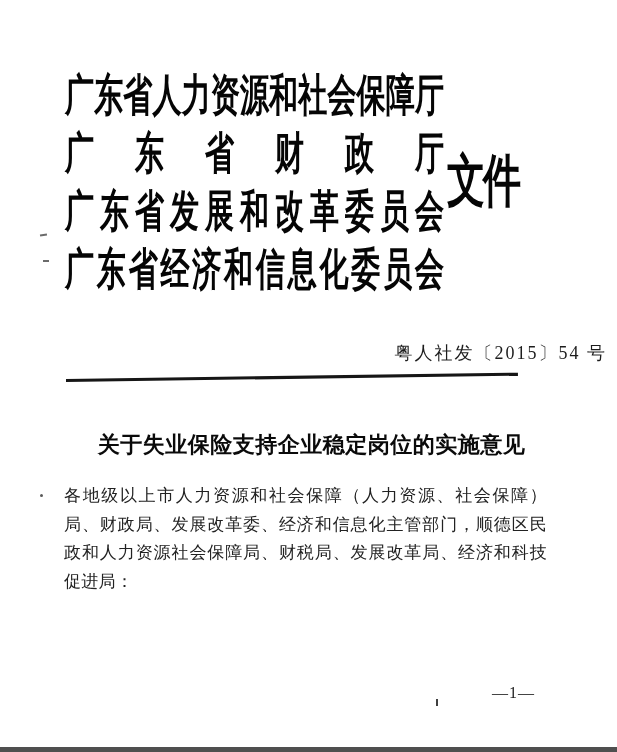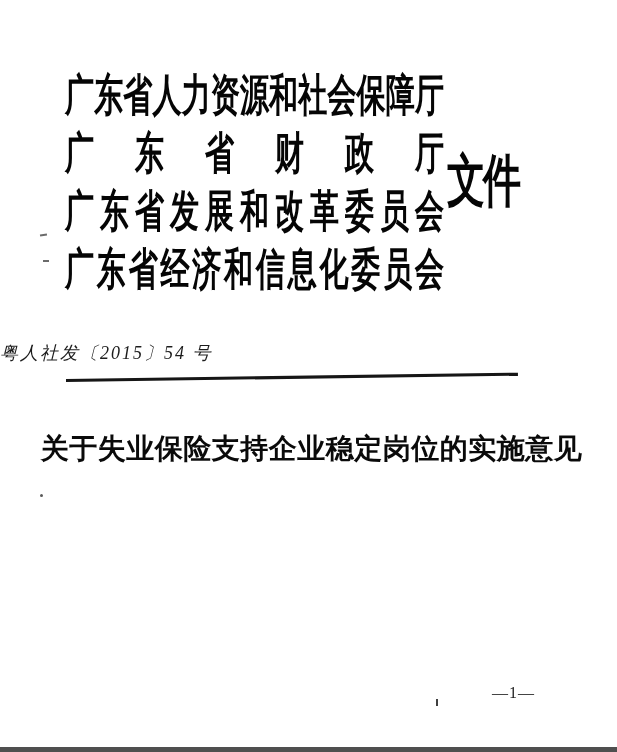--- a/index.html
+++ b/index.html
@@ -49,28 +49,27 @@
     color: #050505;
     letter-spacing: -2px;
     transform: scaleY(1.5);
     white-space: nowrap;
   }
 
   
   .doc-number {
     position: absolute;
     left: 0;
-    right: 4px;
+    right: 10px;
     top: 341px;
-    text-align: left;
+    text-align: right;
     font-size: 18px;
     letter-spacing: 2px;
     color: #1c1c1c;
     white-space: nowrap;
-    font-style: italic;
   }
 
   
   .separator-rule {
     position: absolute;
     left: 66px;
     top: 379px;
     width: 452px;
     height: 3px;
     background: #161616;
@@ -78,21 +77,21 @@
     transform-origin: left center;
   }
 
   
   .doc-title {
     position: absolute;
     left: 0;
     right: 14px;
     top: 430px;
     text-align: center;
-    font-size: 28px;
+    font-size: 22px;
     font-weight: bold;
     letter-spacing: 0.5px;
     color: #0a0a0a;
     white-space: nowrap;
     margin-left: 20px;
   }
 
   
   .doc-body {
     position: absolute;
@@ -201,20 +200,21 @@
 
   <div class="doc-type">文件</div>
 
   <div class="doc-number">粤人社发〔2015〕54 号</div>
 
   <div class="separator-rule"></div>
 
   <div class="doc-title">关于失业保险支持企业稳定岗位的实施意见</div>
 
   <div class="doc-body">
+    <p>各地级以上市人力资源和社会保障（人力资源、社会保障）局、财政局、发展改革委、经济和信息化主管部门，顺德区民政和人力资源社会保障局、财税局、发展改革局、经济和科技促进局：</p>
   </div>
 
   <div class="page-number">—1—</div>
 
   <div class="bottom-strip"></div>
   <div class="artifact a1"></div>
   <div class="artifact a2"></div>
   <div class="artifact a3"></div>
   <div class="artifact a4"></div>
 

